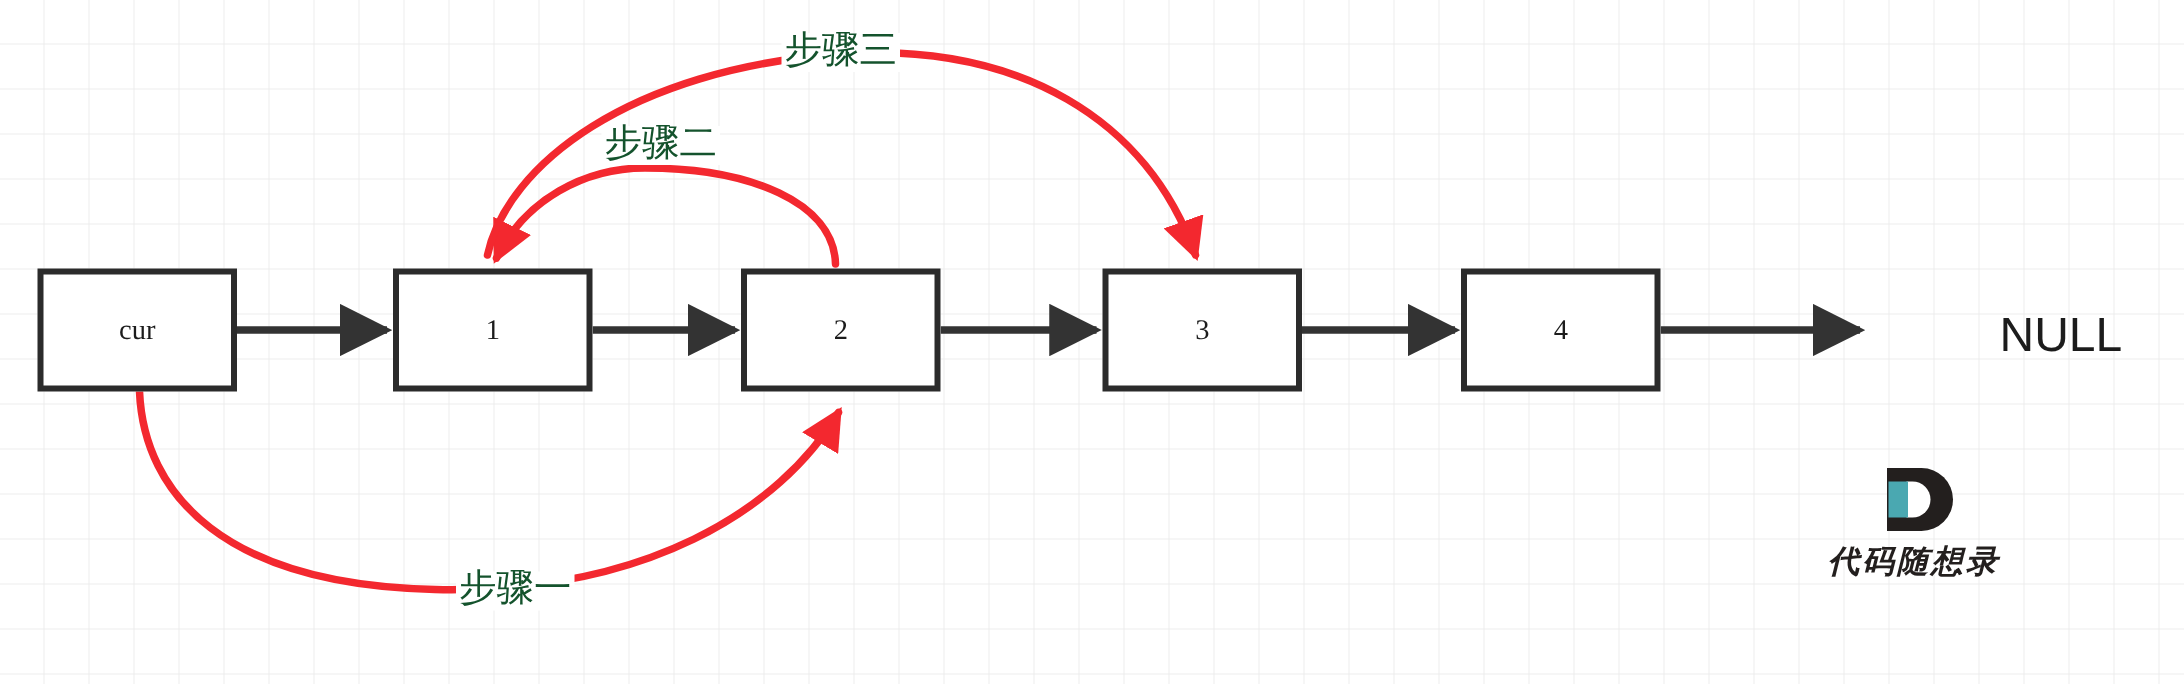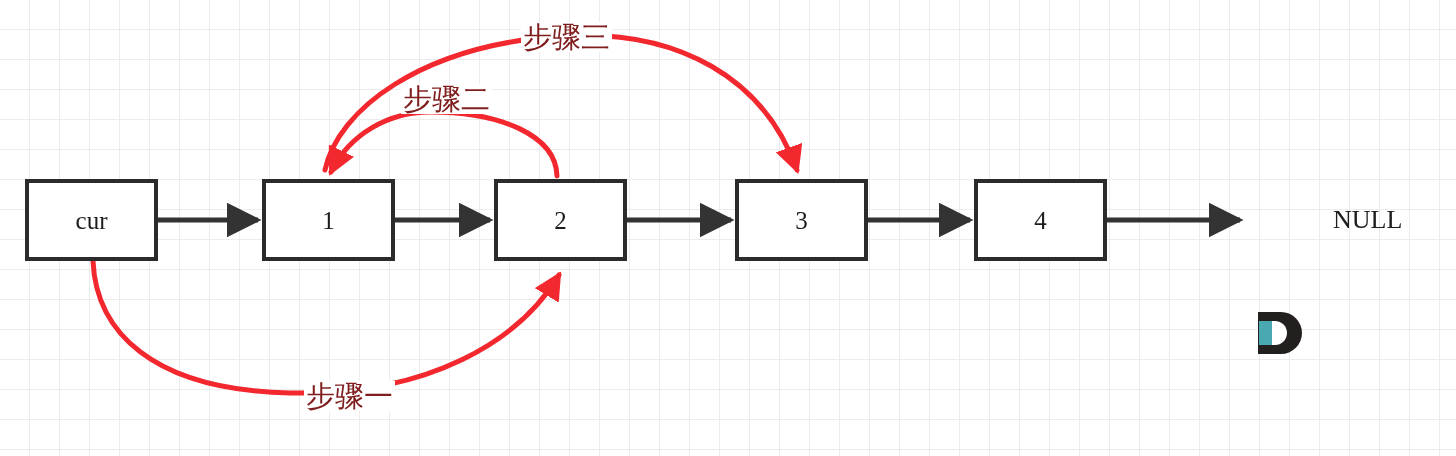--- a/index.html
+++ b/index.html
@@ -31,37 +31,37 @@
     position: absolute;
     box-sizing: border-box;
     background: #ffffff;
     border: 4px solid #2b2b2b;
     display: flex;
     align-items: center;
     justify-content: center;
   }
   .node-label {
     font-family: "Liberation Serif", "DejaVu Serif", serif;
-    font-size: 25px;
+    font-size: 19px;
     color: #1c1c1c;
     line-height: 1;
     user-select: none;
   }
   .terminal-label {
     position: absolute;
-    font-family: Liberation Serif, serif;
-    font-size: 26px;
+    font-family: Liberation Sans, sans-serif;
+    font-size: 32px;
     color: #1c1c1c;
     white-space: nowrap;
   }
   .step-label {
     position: absolute;
-    font-family: Liberation Sans, sans-serif;
-    font-size: 29px;
-    color: #7f1d1d;
+    font-family: Liberation Mono, monospace;
+    font-size: 25px;
+    color: #14532d;
     background: #ffffff;
     padding: 0 2px;
     white-space: nowrap;
     line-height: 1.05;
     user-select: none;
   }
   #watermark {
     position: absolute;
     left: 1196px;
     top: 312px;
@@ -165,15 +165,16 @@
   <div class="step-label" style="left:304px; top:381px;">步骤一</div>
   <div class="step-label" style="left:401px; top:84px;">步骤二</div>
   <div class="step-label" style="left:521px; top:22px;">步骤三</div>
 
   <div id="watermark">
     <div id="logo-mark">
       <div class="d-outer"></div>
       <div class="d-inner"></div>
       <div class="d-teal"></div>
     </div>
+    <div id="logo-text">代码随想录</div>
   </div>
 
 </div>
 
 </body></html>

